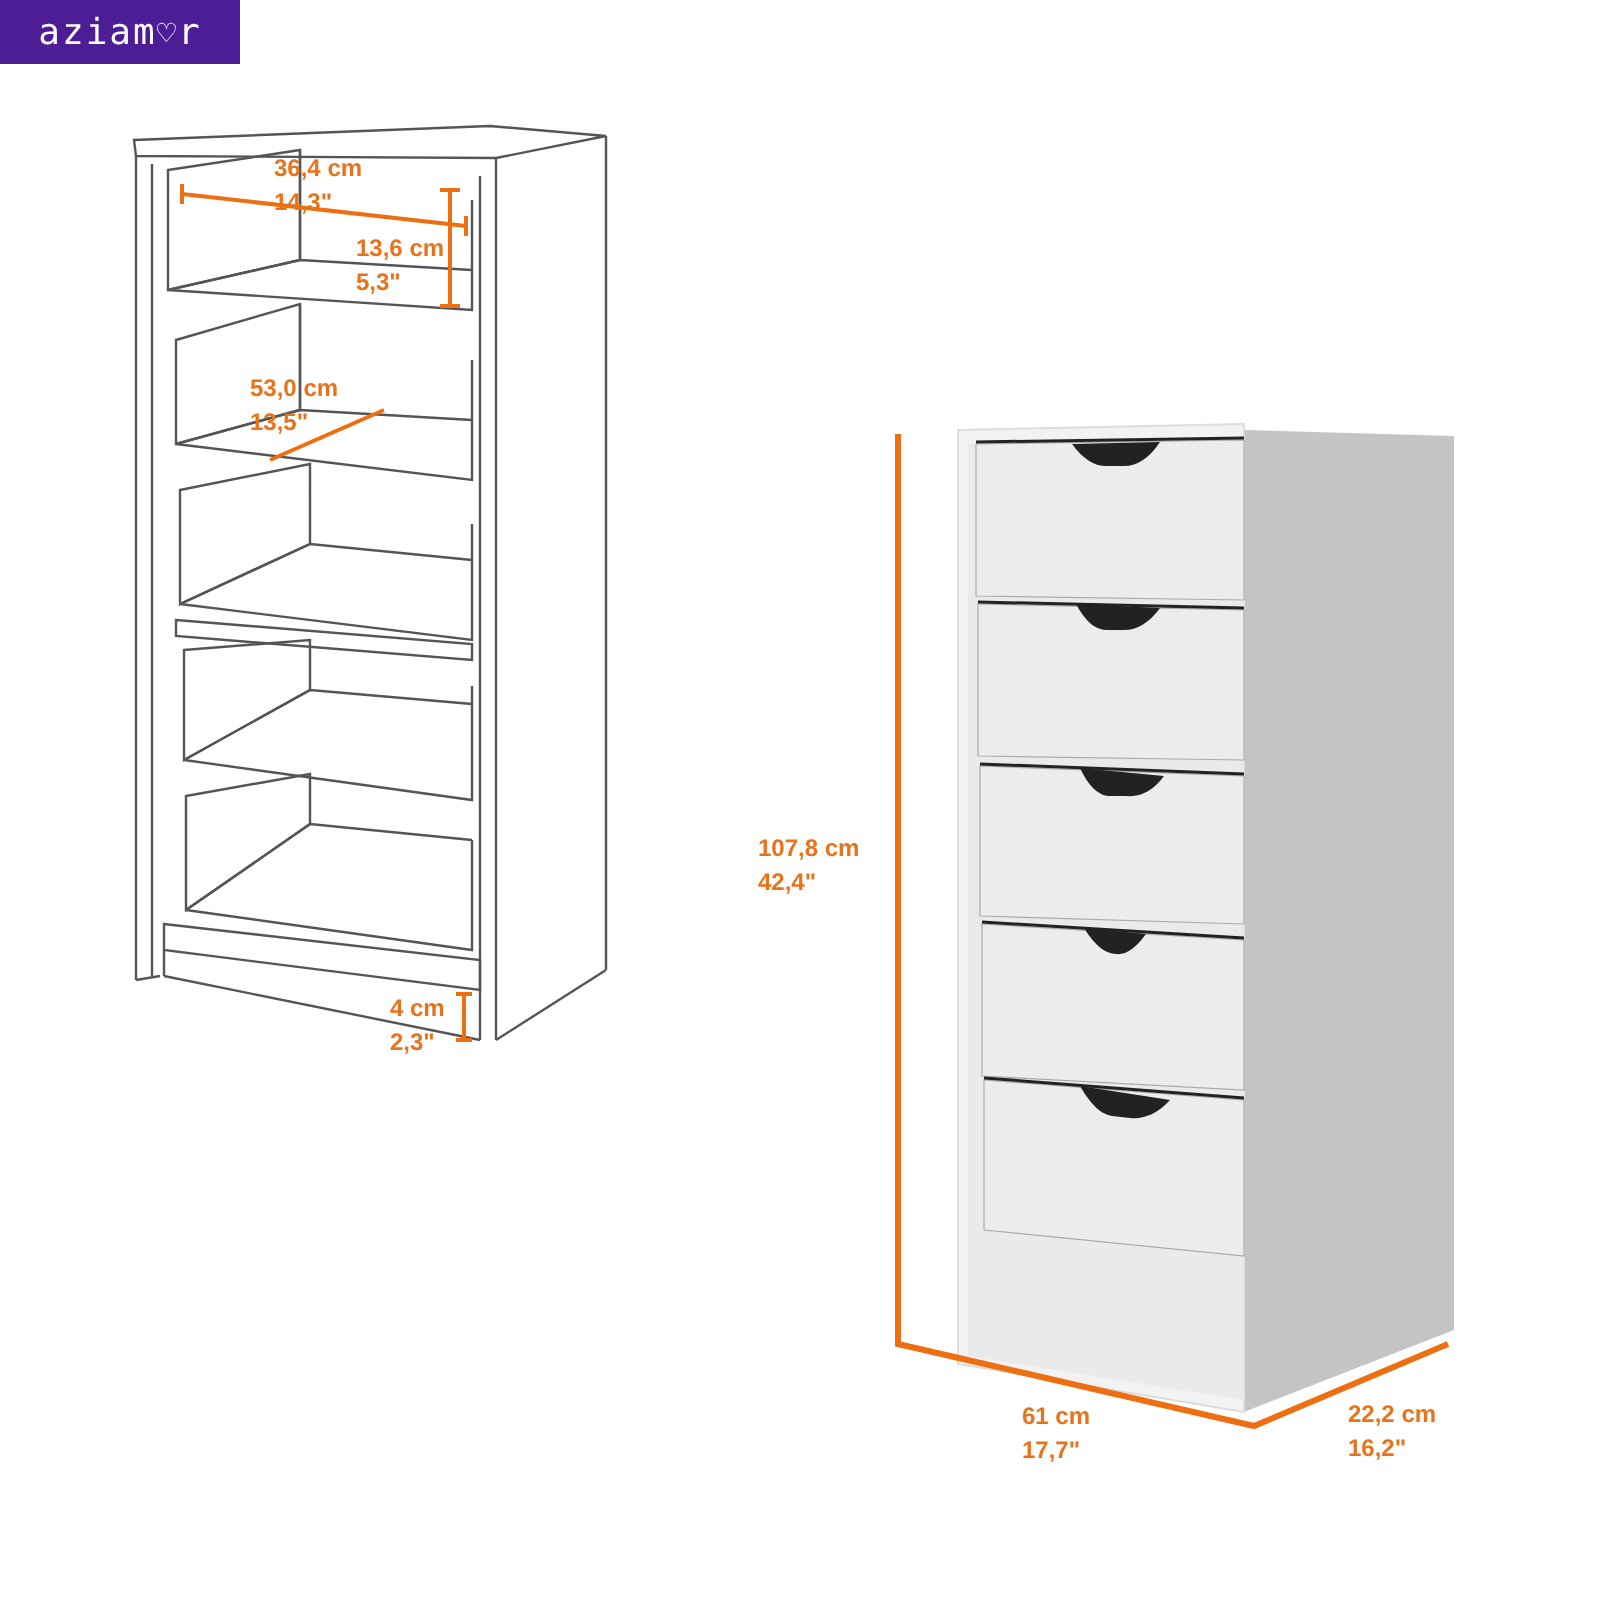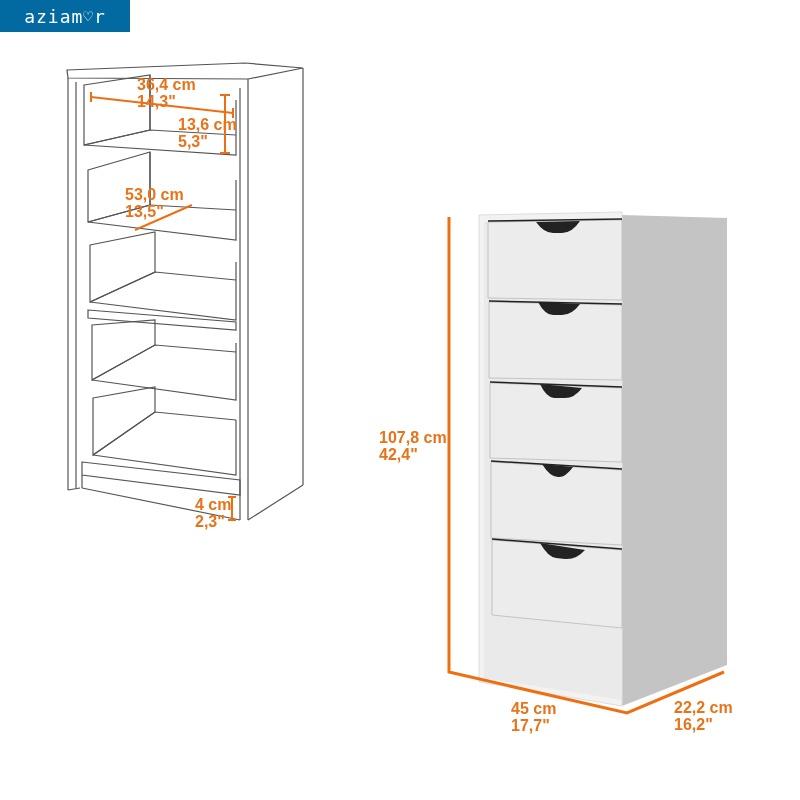--- a/index.html
+++ b/index.html
@@ -1,20 +1,20 @@
 <!DOCTYPE html>
 <html><head>
 <meta charset="utf-8">
 <style>
   html, body { margin:0; padding:0; background:#ffffff; }
   body { width:800px; height:800px; position:relative; overflow:hidden; font-family:"DejaVu Sans", sans-serif; }
-  .logo { position:absolute; left:0; top:0; width:130px; height:32px; background:#0369a1; color:#fff; display:flex; align-items:center; justify-content:center; font-family:"DejaVu Sans Mono", monospace; font-size:18px; letter-spacing:1px; }
+  .logo { position:absolute; left:0; top:0; width:120px; height:32px; background:#4c1d95; color:#fff; display:flex; align-items:center; justify-content:center; font-family:"DejaVu Sans Mono", monospace; font-size:18px; letter-spacing:1px; }
   .logo .heart { color:#fff; font-size:16px; }
   svg { position:absolute; left:0; top:0; }
-  .lbl { position:absolute; color:#e8731a; font-family:"Liberation Sans", sans-serif; font-size:16px; font-weight:bold; line-height:17px; white-space:nowrap; }
+  .lbl { position:absolute; color:#e8731a; font-family:"Liberation Sans", sans-serif; font-size:12px; font-weight:bold; line-height:17px; white-space:nowrap; }
 </style>
 </head>
 <body>
 
 <div class="logo">
   <span>aziam</span>
     <span class="heart">♡</span>
     <span>r</span>
 </div>
 
@@ -122,24 +122,24 @@
   <div>5,3"</div>
 </div>
 <div class="lbl" style="left:125px;top:186px;">
   <div>53,0 cm</div>
   <div>13,5"</div>
 </div>
 <div class="lbl" style="left:195px;top:496px;">
   <div>4 cm</div>
   <div>2,3"</div>
 </div>
-<div class="lbl" style="left:379px;top:416px;margin-top:13px;">
+<div class="lbl" style="left:379px;top:416px;">
   <div>107,8 cm</div>
   <div>42,4"</div>
 </div>
 <div class="lbl" style="left:511px;top:700px;">
-  <div>45 cm</div>
+  <div>61 cm</div>
   <div>17,7"</div>
 </div>
 <div class="lbl" style="left:674px;top:699px;">
   <div>22,2 cm</div>
   <div>16,2"</div>
 </div>
 
 </body></html>

